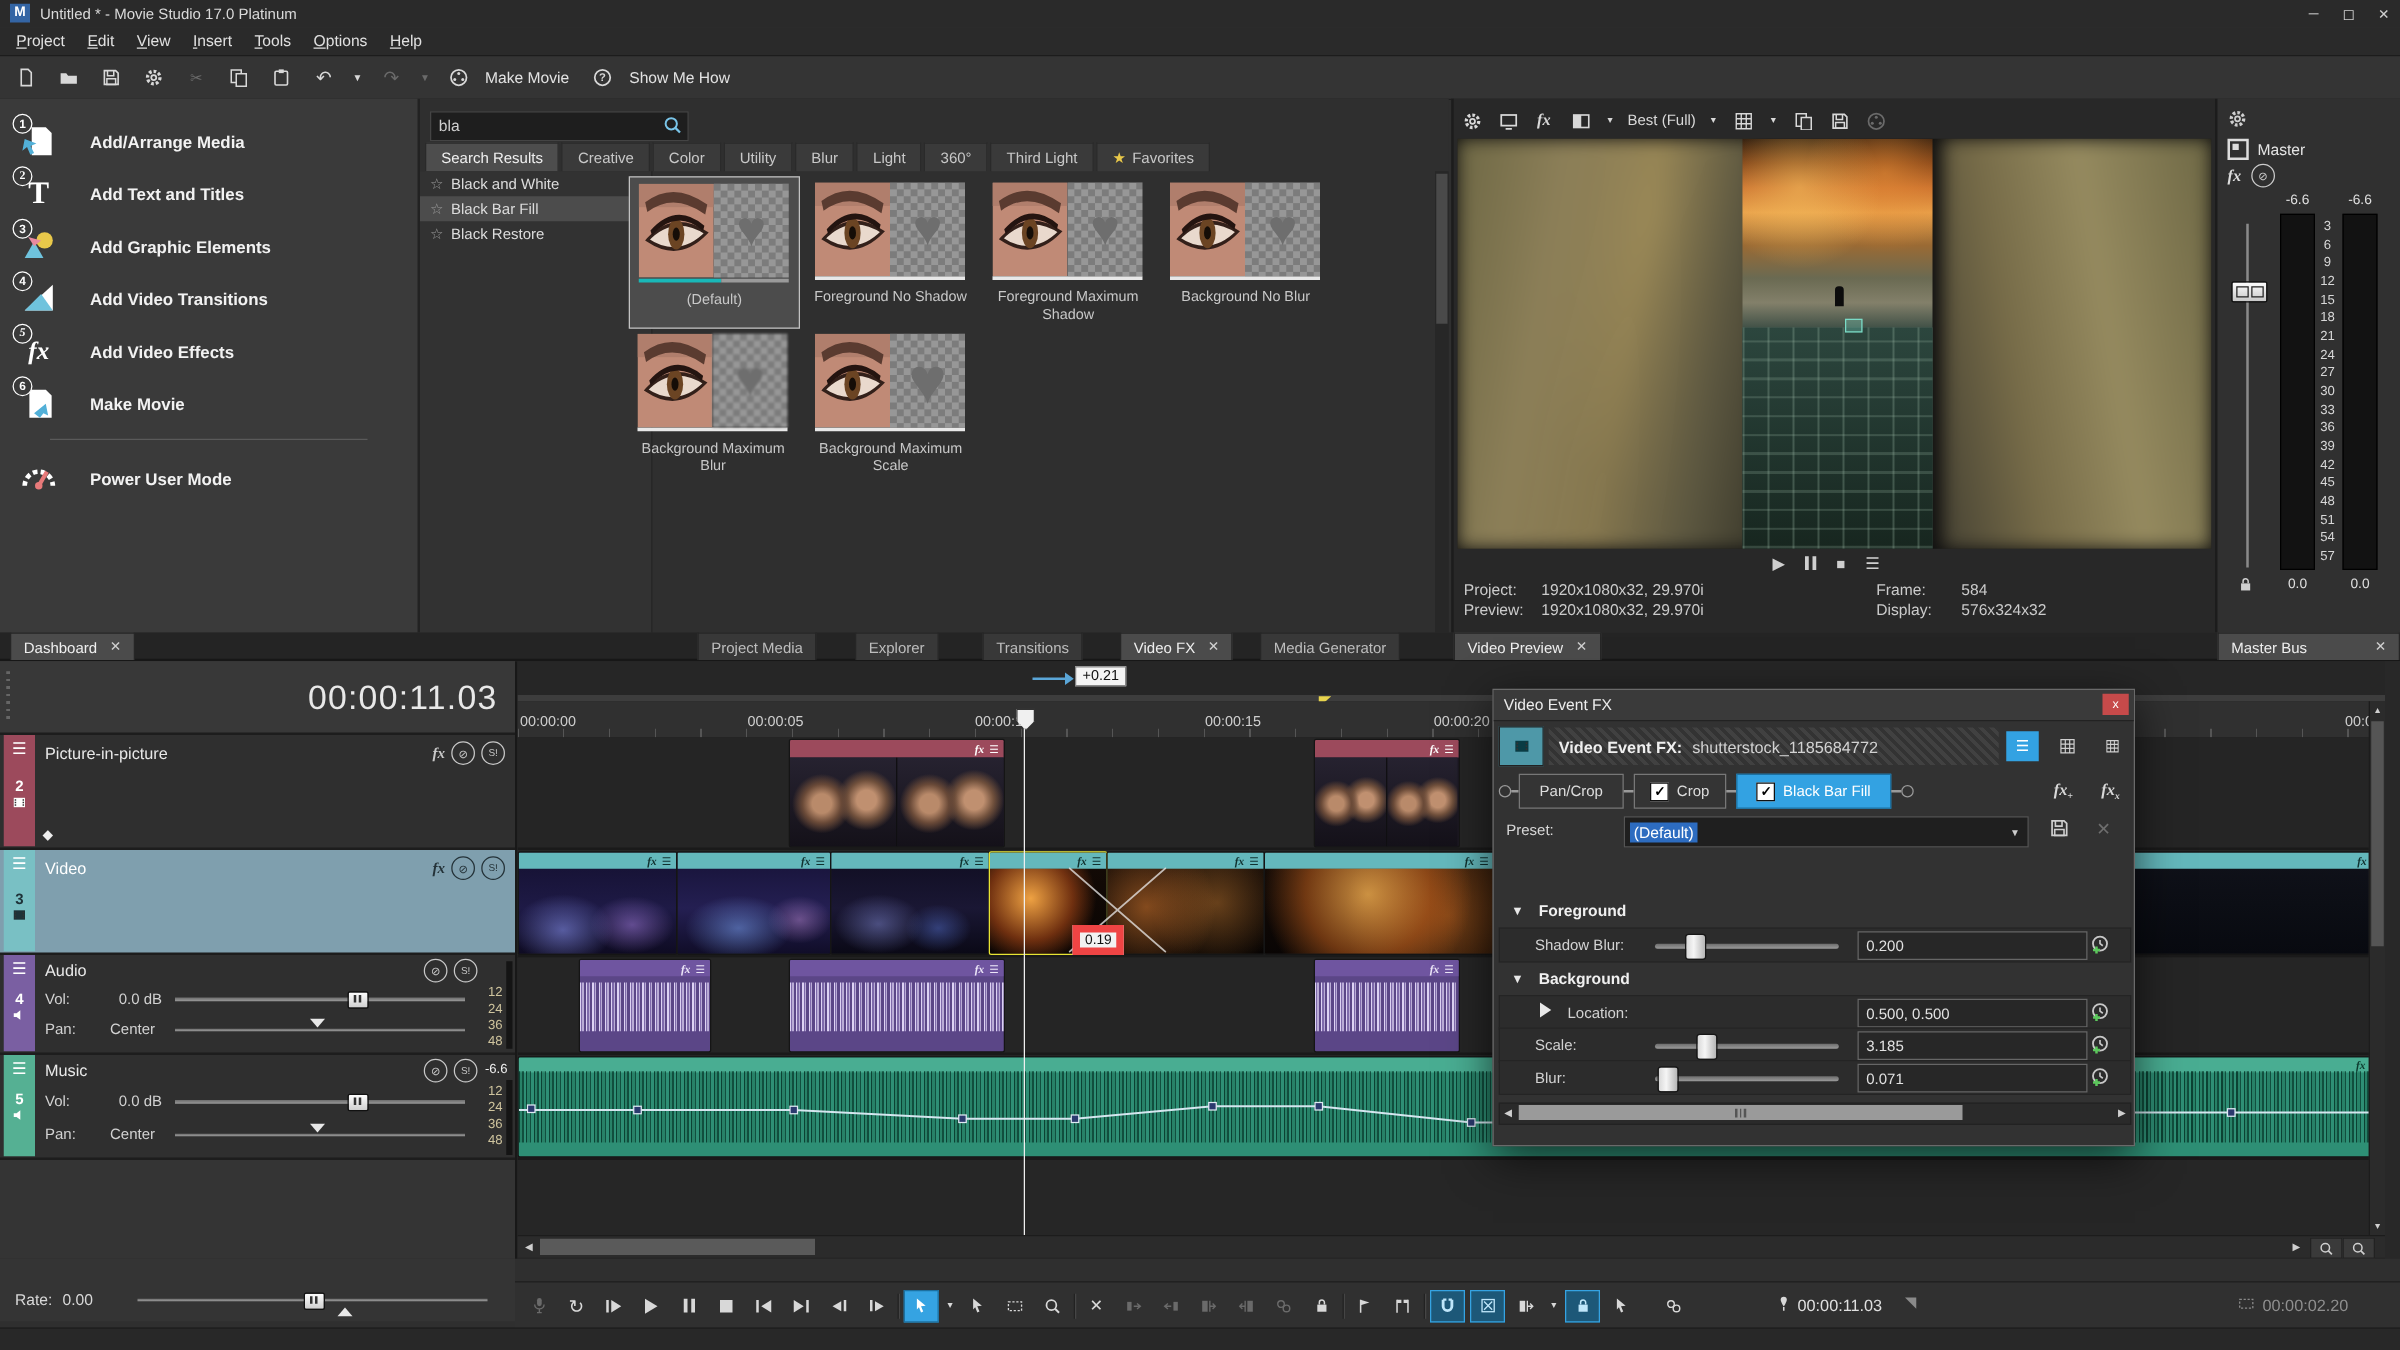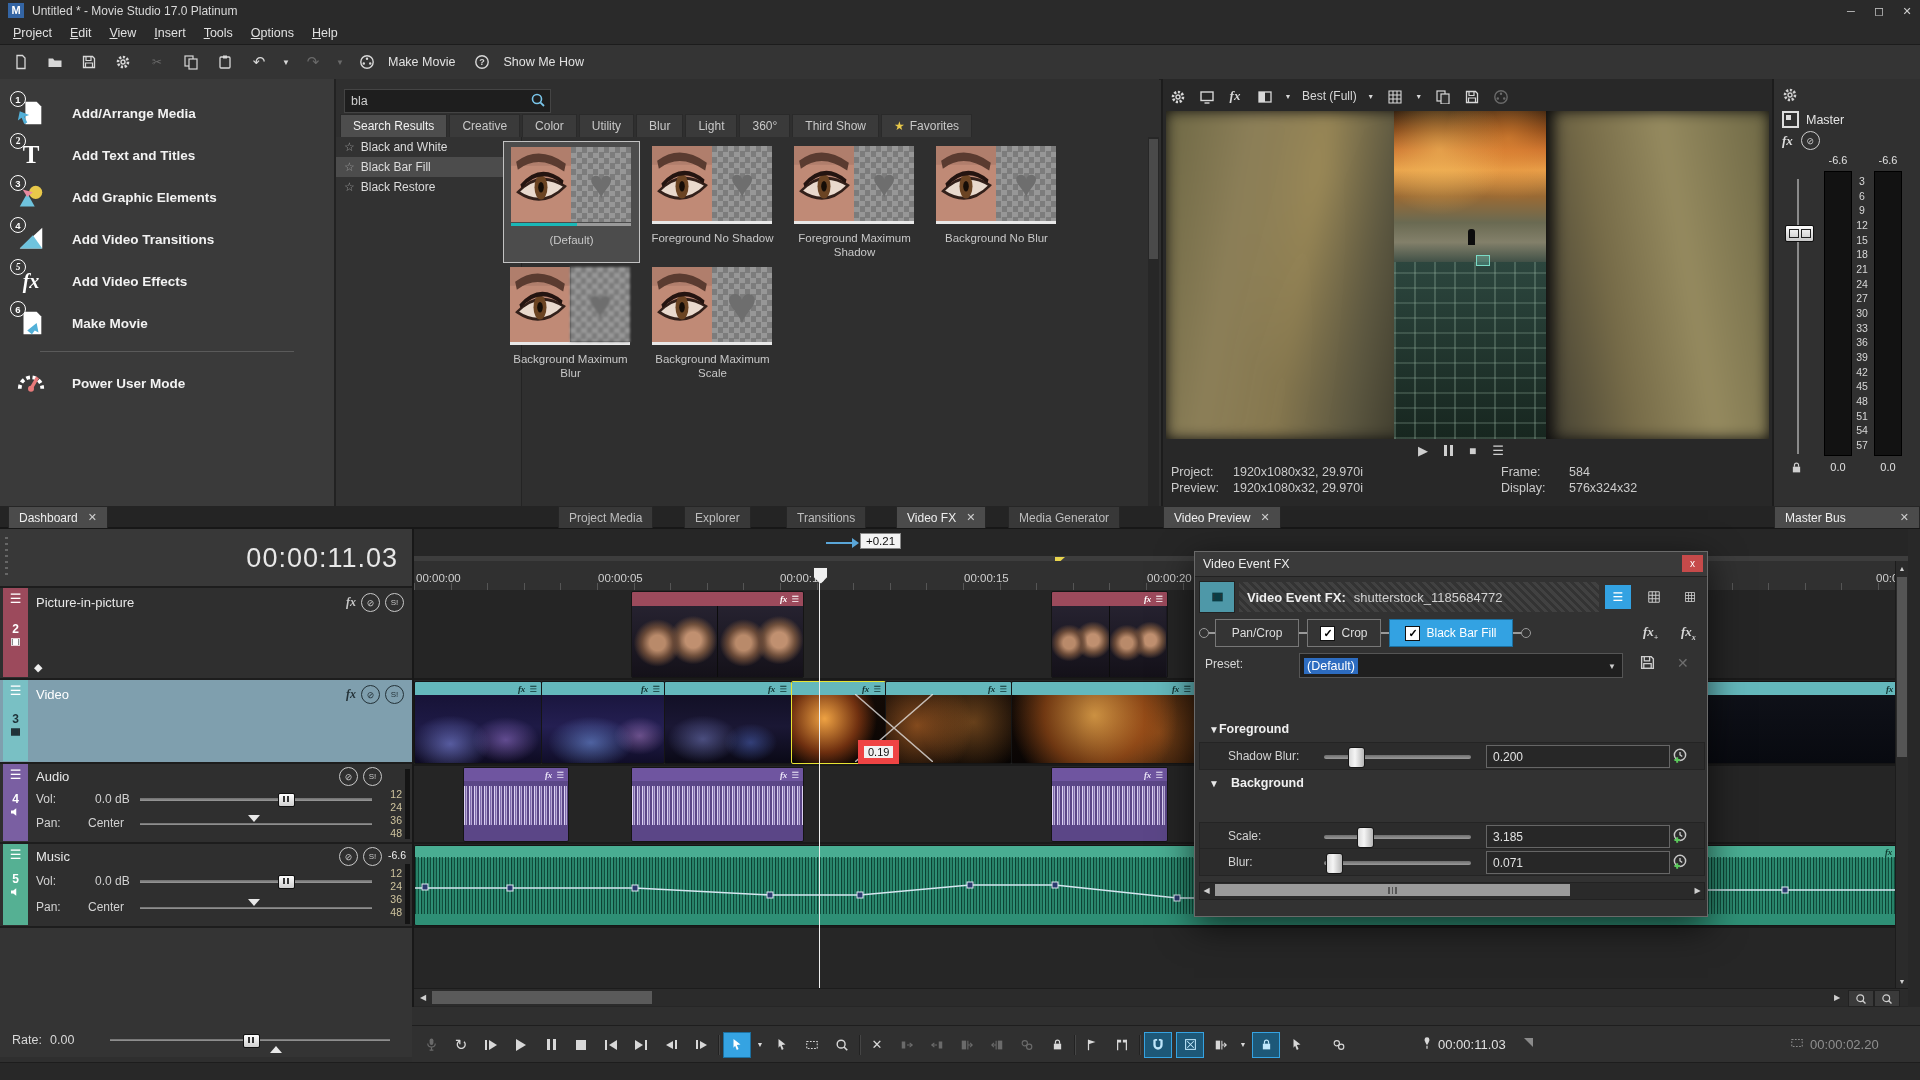--- a/index.html
+++ b/index.html
@@ -322,21 +322,21 @@
     </div>
 
     <div class="a f" style="left:4px;top:35px;height:23px">
       <span class="fxtab act">Search Results</span>
       <span class="fxtab">Creative</span>
       <span class="fxtab">Color</span>
       <span class="fxtab">Utility</span>
       <span class="fxtab">Blur</span>
       <span class="fxtab">Light</span>
       <span class="fxtab">360°</span>
-      <span class="fxtab">Third Show</span>
+      <span class="fxtab">Third Light</span>
       <span class="fxtab">
           <span style="color:#e8c84a;margin-right:5px">★</span>
           <span>Favorites</span>
         </span>
     </div>
 
     <div class="a" style="left:0;top:58px;width:185px;bottom:0;background:#323232;border-right:1px solid #242424">
       <div class="plug-row">
           <span style="color:#9a9a9a;margin-right:6px">☆</span>
           <span>Black and White</span>
@@ -1085,38 +1085,48 @@
           <svg width="17" height="17" viewBox="0 0 16 16">
             <use href="#i-floppy"></use>
           </svg>
         </span>
       <span class="ic a" style="left:478px;top:3px;color:#6e6e6e;font-size:14px">✕</span>
     </div>
 
 
     <div class="a f" style="left:4px;top:166px;width:504px;height:22px">
       <span style="margin-left:10px;font-size:10px;color:#e8e8e8">▼</span>
-      <span style="margin-left:0;font-weight:bold;color:#f0f0f0;font-size:12.5px">Foreground</span>
+      <span style="margin-left:12px;font-weight:bold;color:#f0f0f0;font-size:12.5px">Foreground</span>
     </div>
     <div class="a" style="left:4px;top:190px;width:504px;height:26px;background:#2c2c2c;border:1px solid #242424">
       <span class="a" style="left:28px;top:6px;color:#d2d2d2">Shadow Blur:</span>
       <div class="slider-line" style="left:124px;top:12px;width:147px;height:4px;border-radius:2px">
           <span class="shandle" style="left:24px"></span>
         </div>
       <div class="valbox" style="left:286px;top:2px;width:176px">0.200</div>
       <span class="kf ic" style="left:470px;top:3px">
           <svg width="18" height="18" viewBox="0 0 16 16">
             <use href="#i-kf"></use>
           </svg>
         </span>
     </div>
 
     <div class="a f" style="left:4px;top:220px;width:504px;height:22px">
       <span style="margin-left:10px;font-size:10px;color:#e8e8e8">▼</span>
       <span style="margin-left:12px;font-weight:bold;color:#f0f0f0;font-size:12.5px">Background</span>
+    </div>
+    <div class="a" style="left:4px;top:244px;width:504px;height:26px;background:#2c2c2c;border:1px solid #242424">
+      <span class="a" style="left:32px;top:5px;width:0;height:0;border-left:9px solid #e8e8e8;border-top:6px solid transparent;border-bottom:6px solid transparent"></span>
+      <span class="a" style="left:54px;top:6px;color:#d2d2d2">Location:</span>
+      <div class="valbox" style="left:286px;top:2px;width:176px">0.500, 0.500</div>
+      <span class="kf ic" style="left:470px;top:3px">
+          <svg width="18" height="18" viewBox="0 0 16 16">
+            <use href="#i-kf"></use>
+          </svg>
+        </span>
     </div>
     <div class="a" style="left:4px;top:270px;width:504px;height:26px;background:#2c2c2c;border:1px solid #242424">
       <span class="a" style="left:28px;top:6px;color:#d2d2d2">Scale:</span>
       <div class="slider-line" style="left:124px;top:12px;width:147px;height:4px;border-radius:2px">
           <span class="shandle" style="left:33px"></span>
         </div>
       <div class="valbox" style="left:286px;top:2px;width:176px">3.185</div>
       <span class="kf ic" style="left:470px;top:3px">
           <svg width="18" height="18" viewBox="0 0 16 16">
             <use href="#i-kf"></use>

